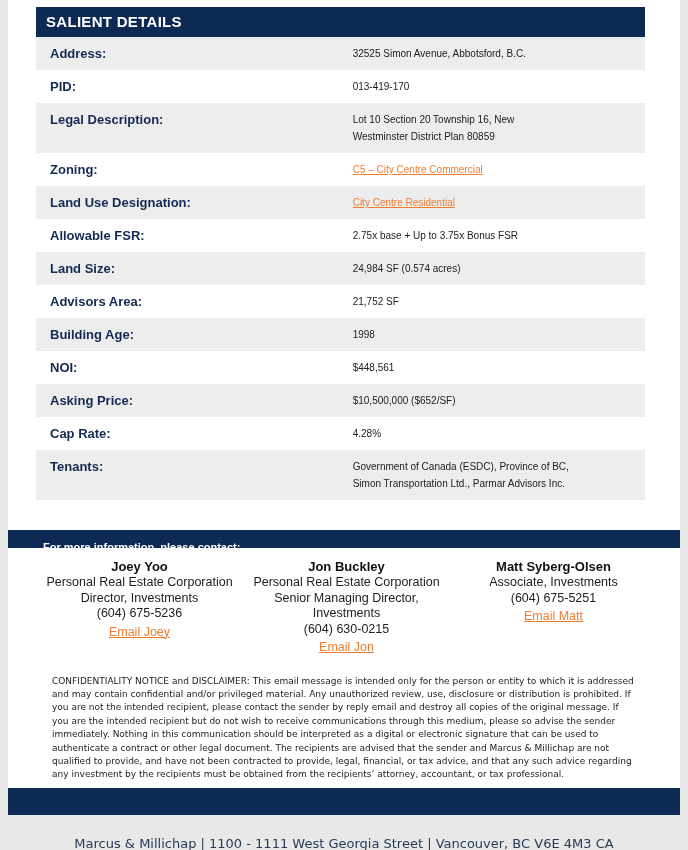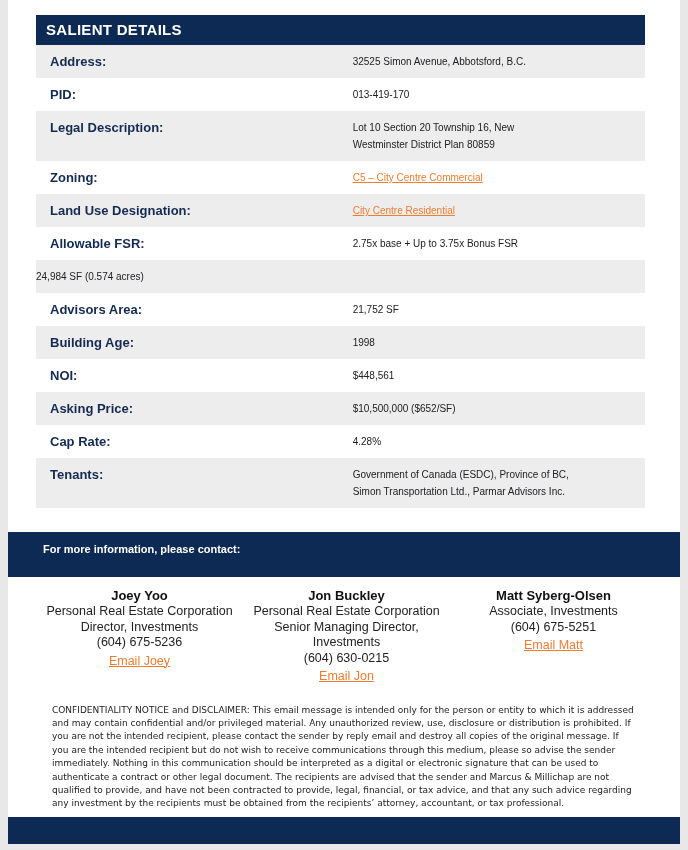--- a/index.html
+++ b/index.html
@@ -21,21 +21,21 @@
     overflow:hidden;
   }
   .card{
     background:#ffffff;
     margin:0 8px;
     padding-top:3px;
     min-height:800px;
   }
   
   .table-wrap{
-    margin:12px 35px 0 28px;
+    margin:4px 35px 0 28px;
   }
   .thead{
     background:var(--navy);
     color:#ffffff;
     height:30px;
     line-height:30px;
     font-size:15px;
     font-weight:bold;
     letter-spacing:.3px;
     padding-left:10px;
@@ -60,24 +60,24 @@
     line-height:17px;
     padding:8px 10px 8px 0;
     white-space:pre-line;
   }
   a.olink{
     color:var(--orange);
     text-decoration:underline;
   }
   
   .contact-bar{
-    margin-top:24px;
+    margin-top:30px;
     background:var(--navy);
     color:#ffffff;
-    height:45px;
+    height:18px;
     line-height:35px;
     font-size:11px;
     font-weight:bold;
     padding-left:35px;
   }
   .contacts{
     display:grid;
     grid-template-columns:207px 207px 207px;
     padding:11px 0 0 36px;
     text-align:center;
@@ -154,20 +154,21 @@
         </div>
         <div class="trow alt">
           <div class="tlabel">Land Use Designation:</div>
           <div class="tvalue"><a href="#" class="olink">City Centre Residential</a></div>
         </div>
         <div class="trow">
           <div class="tlabel">Allowable FSR:</div>
           <div class="tvalue">2.75x base + Up to 3.75x Bonus FSR</div>
         </div>
         <div class="trow alt">
+          <div class="tlabel">Land Size:</div>
           <div class="tvalue">24,984 SF (0.574 acres)</div>
         </div>
         <div class="trow">
           <div class="tlabel">Advisors Area:</div>
           <div class="tvalue">21,752 SF</div>
         </div>
         <div class="trow alt">
           <div class="tlabel">Building Age:</div>
           <div class="tvalue">1998</div>
         </div>

